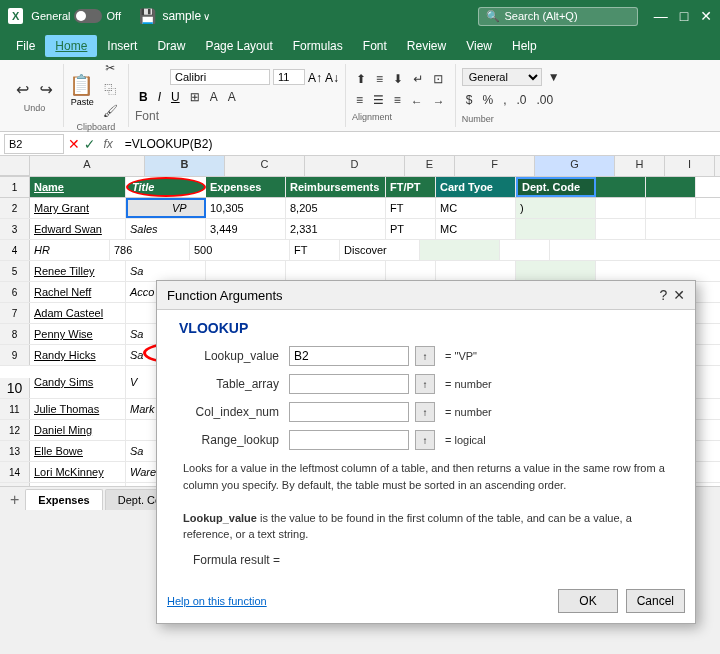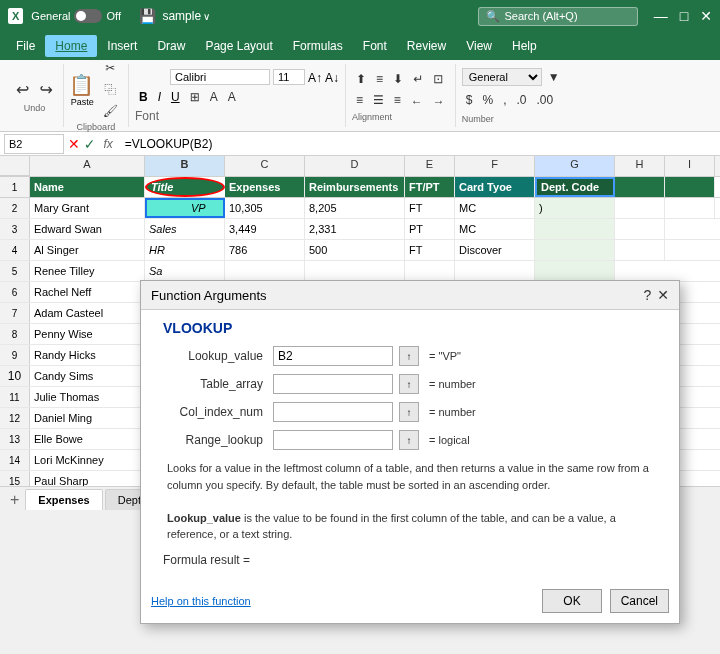--- a/index.html
+++ b/index.html
@@ -35,51 +35,51 @@
     .cell-ref-box { border: 1px solid #ccc; padding: 1px 4px; font-size: 11px; width: 60px; height: 20px; }
     .formula-check { color: red; cursor: pointer; font-size: 14px; }
     .formula-ok { color: #217346; cursor: pointer; font-size: 14px; }
     .fx-label { color: #666; font-size: 12px; margin: 0 4px; font-style: italic; }
     .formula-input { flex: 1; border: none; font-size: 12px; outline: none; padding: 0 4px; }
 
     
     .sheet-area { display: flex; flex-direction: column; background: white; position: relative; }
     .col-header { border-right: 1px solid #d0d0d0; text-align: center; font-size: 11px; color: #333; padding: 2px 0; user-select: none; }
     .cell { border-right: 1px solid #e8e8e8; font-size: 11px; padding: 1px 4px; overflow: hidden; white-space: nowrap; display: flex; align-items: center; }
-    .cell-A { width: 115px; }
+    .cell-A { width: 96px; text-decoration: underline; }
     .cell-B { width: 80px; font-style: italic; }
     .cell-C { width: 80px; }
     .cell-D { width: 100px; }
     .cell-E { width: 50px; }
     .cell-F { width: 80px; }
     .cell-G { width: 80px; background: #e8f4e8; }
     .cell-H { width: 50px; }
     .cell-I { width: 50px; }
 
     
     .sheet-tabs { background: #f0f0f0; border-top: 1px solid #d0d0d0; display: flex; align-items: center; padding: 0 4px; height: 26px; }
     .sheet-tab { padding: 4px 12px; font-size: 11px; cursor: pointer; border: 1px solid #d0d0d0; border-bottom: none; background: #e0e0e0; margin-right: 2px; border-radius: 2px 2px 0 0; }
     .sheet-tab.active { background: white; font-weight: bold; }
     .add-sheet-btn { padding: 2px 6px; cursor: pointer; color: #666; font-size: 16px; }
-    .dialog { position: absolute; background: white; border: 1px solid #aaa; box-shadow: 4px 4px 12px rgba(0,0,0,0.3); top: 280px; left: 140px; width: 540px; z-index: 101; }
+    .dialog { position: absolute; background: white; border: 1px solid #aaa; box-shadow: 4px 4px 12px rgba(0,0,0,0.3); top: 280px; left: 156px; width: 540px; z-index: 101; }
     .dialog-title-bar { background: #f0f0f0; border-bottom: 1px solid #ccc; padding: 6px 10px; display: flex; justify-content: space-between; align-items: center; }
     .dialog-title-text { font-size: 13px; font-weight: normal; }
     .dialog-controls { display: flex; gap: 6px; }
     .dialog-ctrl-btn { background: none; border: none; cursor: pointer; font-size: 14px; color: #333; }
     .dialog-body { padding: 10px 22px; }
     .vlookup-label { font-size: 14px; font-weight: bold; color: #003399; margin-bottom: 10px; }
     .arg-row { display: flex; align-items: center; margin-bottom: 8px; }
     .arg-label { width: 110px; font-size: 12px; text-align: right; padding-right: 10px; color: #333; }
     .arg-input-wrap { display: flex; align-items: center; flex: 1; gap: 6px; }
     .arg-input { border: 1px solid #aaa; padding: 2px 4px; font-size: 12px; width: 120px; height: 20px; }
     .arg-input-btn { background: #e8e8e8; border: 1px solid #aaa; width: 20px; height: 20px; cursor: pointer; display: flex; align-items: center; justify-content: center; font-size: 10px; }
     .arg-result { font-size: 11px; color: #333; margin-left: 4px; }
     .dialog-description { font-size: 11px; color: #333; line-height: 1.5; margin: 10px 0; padding: 0 4px; }
     .dialog-description span { font-weight: bold; }
-    .formula-result-row { font-size: 12px; color: #333; margin: 6px 0; }
+    .formula-result-row { font-size: 12px; color: #333; margin: 6px 14px; }
     .dialog-footer { display: flex; justify-content: space-between; align-items: center; padding: 6px 10px 10px; }
     .help-link { color: #0066cc; font-size: 11px; cursor: pointer; text-decoration: underline; }
     .dialog-buttons { display: flex; gap: 8px; }
     .dialog-ok-btn { background: #e8e8e8; border: 1px solid #999; padding: 4px 20px; cursor: pointer; font-size: 12px; }
     .dialog-cancel-btn { background: #e8e8e8; border: 1px solid #999; padding: 4px 10px; cursor: pointer; font-size: 12px; }
   </style>
 </head>
 <body>
 
 <div class="title-bar">
@@ -230,21 +230,21 @@
       <div class="cell cell-E header-row" style="background:#217346;color:white;font-weight:bold;">FT/PT</div>
       <div class="cell cell-F header-row" style="background:#0f766e;color:white;font-weight:bold;">Card Tyoe</div>
       <div class="cell cell-G header-row" style="background:#1a5c38;color:white;font-weight:bold;border:2px solid #4499ff;">Dept. Code</div>
       <div class="cell cell-H header-row" style="background:#217346;color:white;"></div>
       <div class="cell cell-I header-row" style="background:#217346;color:white;"></div>
     </div>
 
     <div style="display:flex; border-bottom:1px solid #e8e8e8;">
       <div style="width:30px; background:#f2f2f2; border-right:1px solid #d0d0d0; font-size:10px; text-align:center; display:flex; align-items:center; justify-content:center; height:20px;">2</div>
       <div class="cell cell-A">Mary Grant</div>
-      <div class="cell cell-B" style="background:#5eead4; border:2px solid #1a73e8;padding-left:44px;">VP</div>
+      <div class="cell cell-B" style="background:#e5e5e5; border:2px solid #1a73e8;padding-left:44px;">VP</div>
       <div class="cell cell-C">10,305</div>
       <div class="cell cell-D">8,205</div>
       <div class="cell cell-E">FT</div>
       <div class="cell cell-F">MC</div>
       <div class="cell cell-G">)</div>
       <div class="cell cell-H"></div>
       <div class="cell cell-I"></div>
     </div>
 
     <div style="display:flex; border-bottom:1px solid #e8e8e8;">
@@ -254,21 +254,20 @@
       <div class="cell cell-C">3,449</div>
       <div class="cell cell-D">2,331</div>
       <div class="cell cell-E">PT</div>
       <div class="cell cell-F">MC</div>
       <div class="cell cell-G"></div>
       <div class="cell cell-H"></div>
     </div>
 
     <div style="display:flex; border-bottom:1px solid #e8e8e8;">
       <div style="width:30px; background:#f2f2f2; border-right:1px solid #d0d0d0; font-size:10px; text-align:center; display:flex; align-items:center; justify-content:center; height:20px;">4</div>
-      <div class="cell cell-A">Al Singer</div>
       <div class="cell cell-B">HR</div>
       <div class="cell cell-C">786</div>
       <div class="cell cell-D">500</div>
       <div class="cell cell-E">FT</div>
       <div class="cell cell-F">Discover</div>
       <div class="cell cell-G"></div>
       <div class="cell cell-H"></div>
     </div>
 
     <div style="display:flex; border-bottom:1px solid #e8e8e8;">
@@ -320,21 +319,21 @@
       <div class="cell cell-A">Randy Hicks</div>
       <div class="cell cell-B">Sa</div>
       <div class="cell cell-C"></div>
       <div class="cell cell-D"></div>
       <div class="cell cell-E"></div>
       <div class="cell cell-F"></div>
       <div class="cell cell-G"></div>
     </div>
 
     <div style="display:flex; border-bottom:1px solid #e8e8e8;">
-      <div style="width:30px; background:#f2f2f2; border-right:1px solid #d0d0d0; font-size:12px; text-align:center; display:flex; align-items:center; justify-content:center; height:20px;">10</div>
+      <div style="width:30px; background:#f2f2f2; border-right:1px solid #d0d0d0; font-size:14px; text-align:center; display:flex; align-items:center; justify-content:center; height:20px;margin-top:12px;">10</div>
       <div class="cell cell-A">Candy Sims</div>
       <div class="cell cell-B">V</div>
       <div class="cell cell-C"></div>
       <div class="cell cell-D"></div>
       <div class="cell cell-E"></div>
       <div class="cell cell-F"></div>
       <div class="cell cell-G"></div>
     </div>
 
     <div style="display:flex; border-bottom:1px solid #e8e8e8;">

